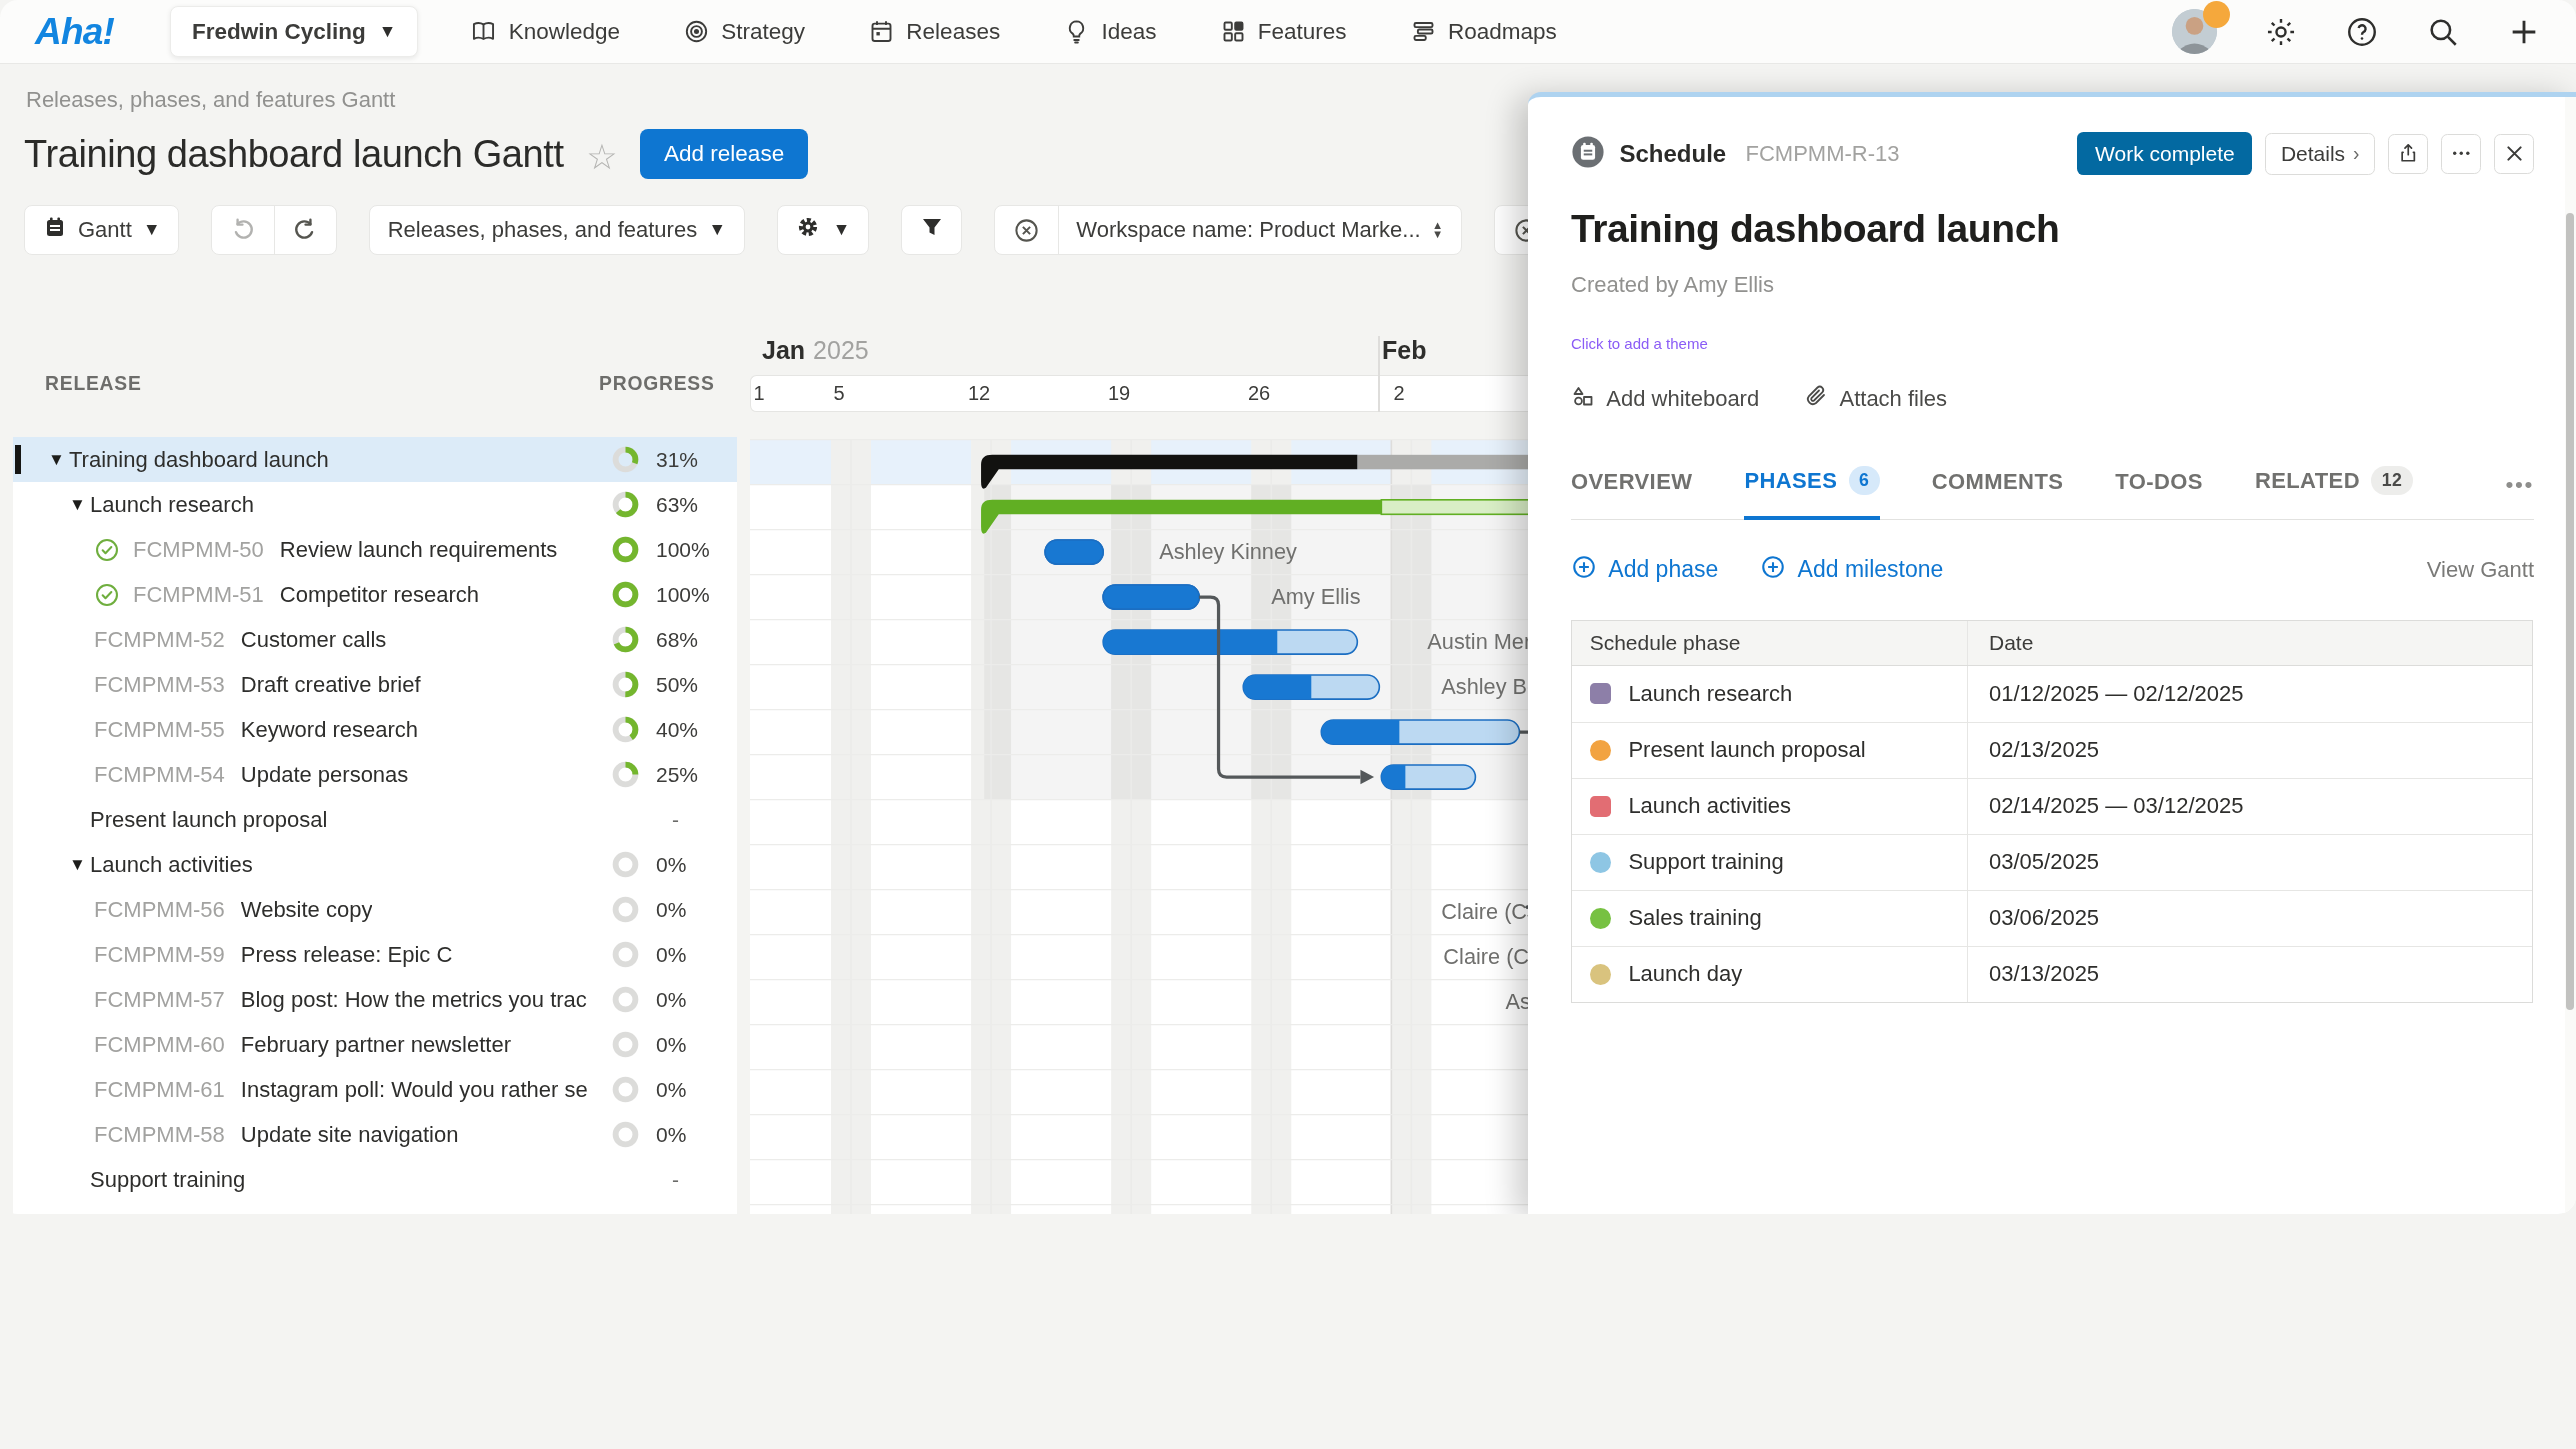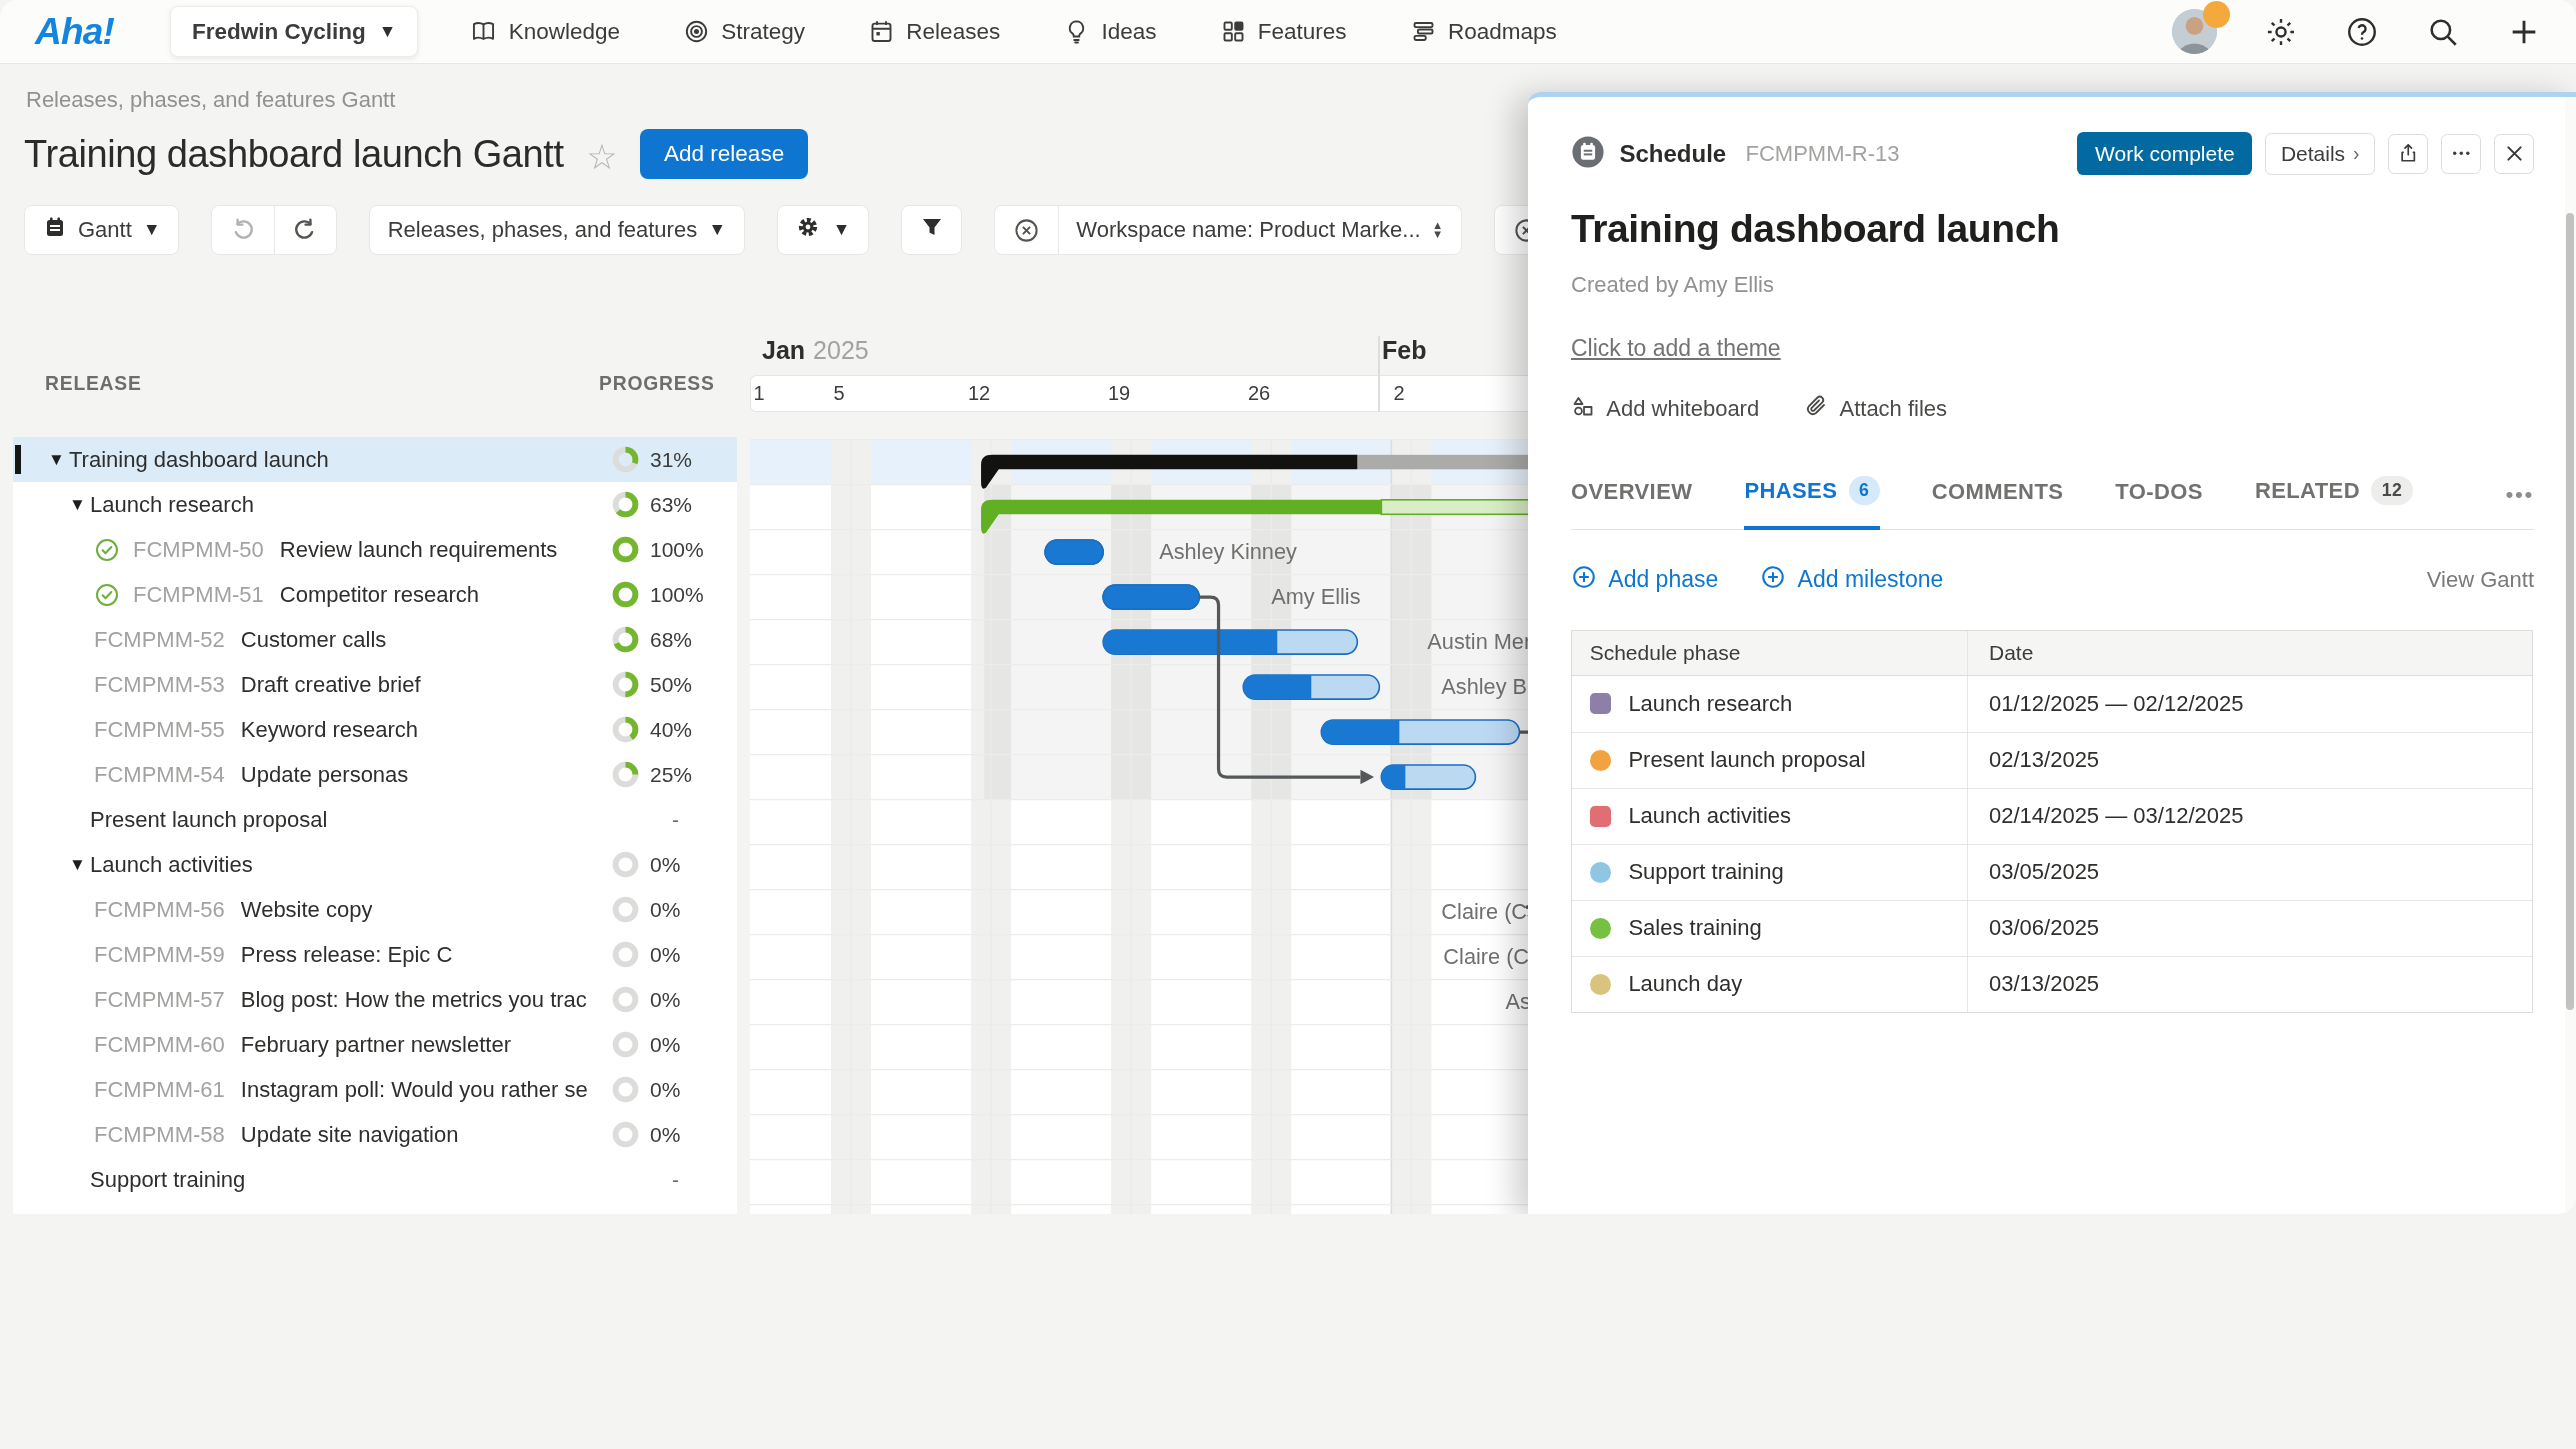--- a/index.html
+++ b/index.html
@@ -50,21 +50,21 @@
   .list-head .h2 { position:absolute; left:586px; }
   .list-rows { position:absolute; top:101px; left:0; right:0; background:#fff; }
   .lrow { position:relative; height:45px; display:flex; align-items:center; font-size:22px; }
   .lrow.selected { background:#dcebf8; }
   .lrow.selected::before { content:""; position:absolute; left:1.6px; top:8px; width:6.4px; height:29px; background:#161614; }
   .tri { width:21px; font-size:17px; color:#1d1d1b; flex:0 0 auto; }
   .spacer { width:21px; flex:0 0 auto; }
   .rid { color:#a2a2a0; margin-right:16px; white-space:nowrap; }
   .rname { color:#2e2e2c; white-space:nowrap; overflow:hidden; max-width:346px; }
   .chk { flex:0 0 auto; margin-right:13px; display:flex; }
-  .prog { position:absolute; left:599px; display:flex; align-items:center; gap:11px; }
+  .prog { position:absolute; left:599px; display:flex; align-items:center; gap:17px; }
   .prog .pct { font-size:21px; color:#3c3c3a; }
   .prog .dash { font-size:21px; color:#6a6a68; margin-left:60px; }
 
   .chart { position:absolute; left:724px; top:0; width:810px; height:100%; overflow:hidden; }
   .months { position:absolute; top:0; left:0; right:0; height:39px; }
   .month { position:absolute; font-size:25px; font-weight:bold; color:#2e2e2c; }
   .month .yr { font-weight:normal; color:#a2a2a0; margin-left:8px; }
   .ticksbox { position:absolute; top:39px; left:13px; right:0; height:37px; background:#fff;
               border:1.6px solid #e5e5e3; border-radius:6.4px 0 0 6.4px; border-right:none; }
   .tick { position:absolute; top:6.4px; transform:translateX(-50%); font-size:20px; color:#3c3c3a; }
@@ -79,21 +79,21 @@
   .p-type { font-size:24px; font-weight:bold; color:#2b2b29; }
   .p-ref { font-size:22px; color:#a2a2a0; margin-left:4.8px; }
   .p-actions { margin-left:auto; display:flex; gap:13px; align-items:center; }
   .btn-wc { background:#0369a1; color:#fff; border:none; border-radius:6.4px; font-size:21px;
             padding:9.7px 17.7px; font-family:inherit; cursor:pointer; }
   .btn-lite { background:#fff; border:1.6px solid #dcdcda; border-radius:6.4px; font-size:21px; color:#3c3c3a;
               padding:8px 14.5px; font-family:inherit; cursor:pointer; display:flex; align-items:center; gap:8px; }
   .btn-sq { width:40px; height:40px; justify-content:center; padding:0; }
   .p-title { font-size:39px; font-weight:bold; color:#1f1f1d; margin-top:32px; letter-spacing:-0.4px; }
   .p-created { font-size:22px; color:#91918f; margin-top:21px; }
-  .p-theme { font-size:23px; color:#737373; margin-top:37px; cursor:text;text-decoration:underline; }
+  .p-theme { font-size:15px; color:#8b5cf6; margin-top:37px; cursor:text; }
   .p-attach-row { display:flex; gap:45px; margin-top:32px; }
   .p-link { display:flex; align-items:center; gap:11.3px; font-size:22px; color:#4a4a48; cursor:pointer; }
   .tabs { display:flex; align-items:flex-end; gap:52px; margin-top:52px; border-bottom:1.6px solid #e2e2e0; }
   .tab { font-size:22px; font-weight:bold; letter-spacing:0.4px; color:#71716f; padding-bottom:21px;
          display:flex; align-items:center; gap:11.3px; cursor:pointer; border-bottom:4.8px solid transparent; margin-bottom:-1.6px; }
   .tab.active { color:#0e76d1; border-bottom-color:#0e76d1; }
   .badge { font-size:17.7px; font-weight:bold; border-radius:14.5px; padding:4px 10.5px; }
   .badge.blue { background:#d6e9fa; color:#0e76d1; }
   .badge.gray { background:#ededeb; color:#4a4a48; }
   .tab-more { margin-left:auto; color:#8e8e8c; font-size:22.5px; padding-bottom:21px; letter-spacing:1.6px; cursor:pointer; }

